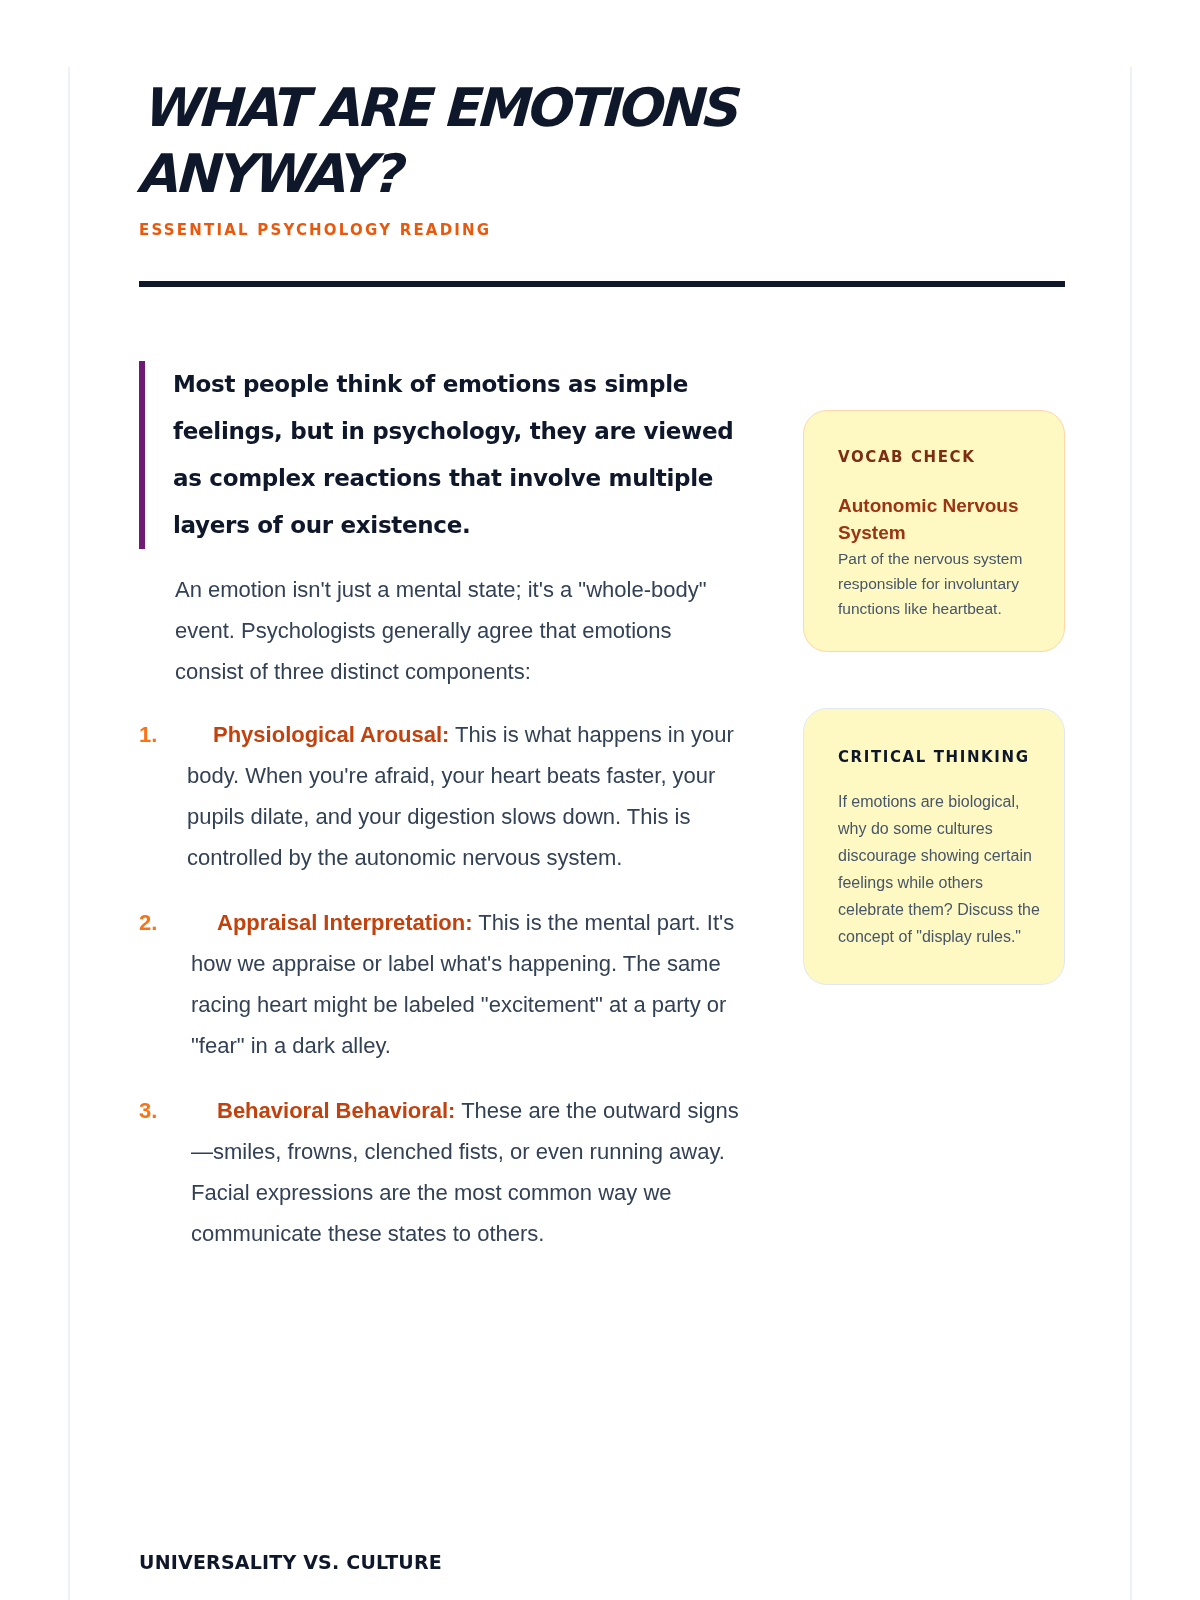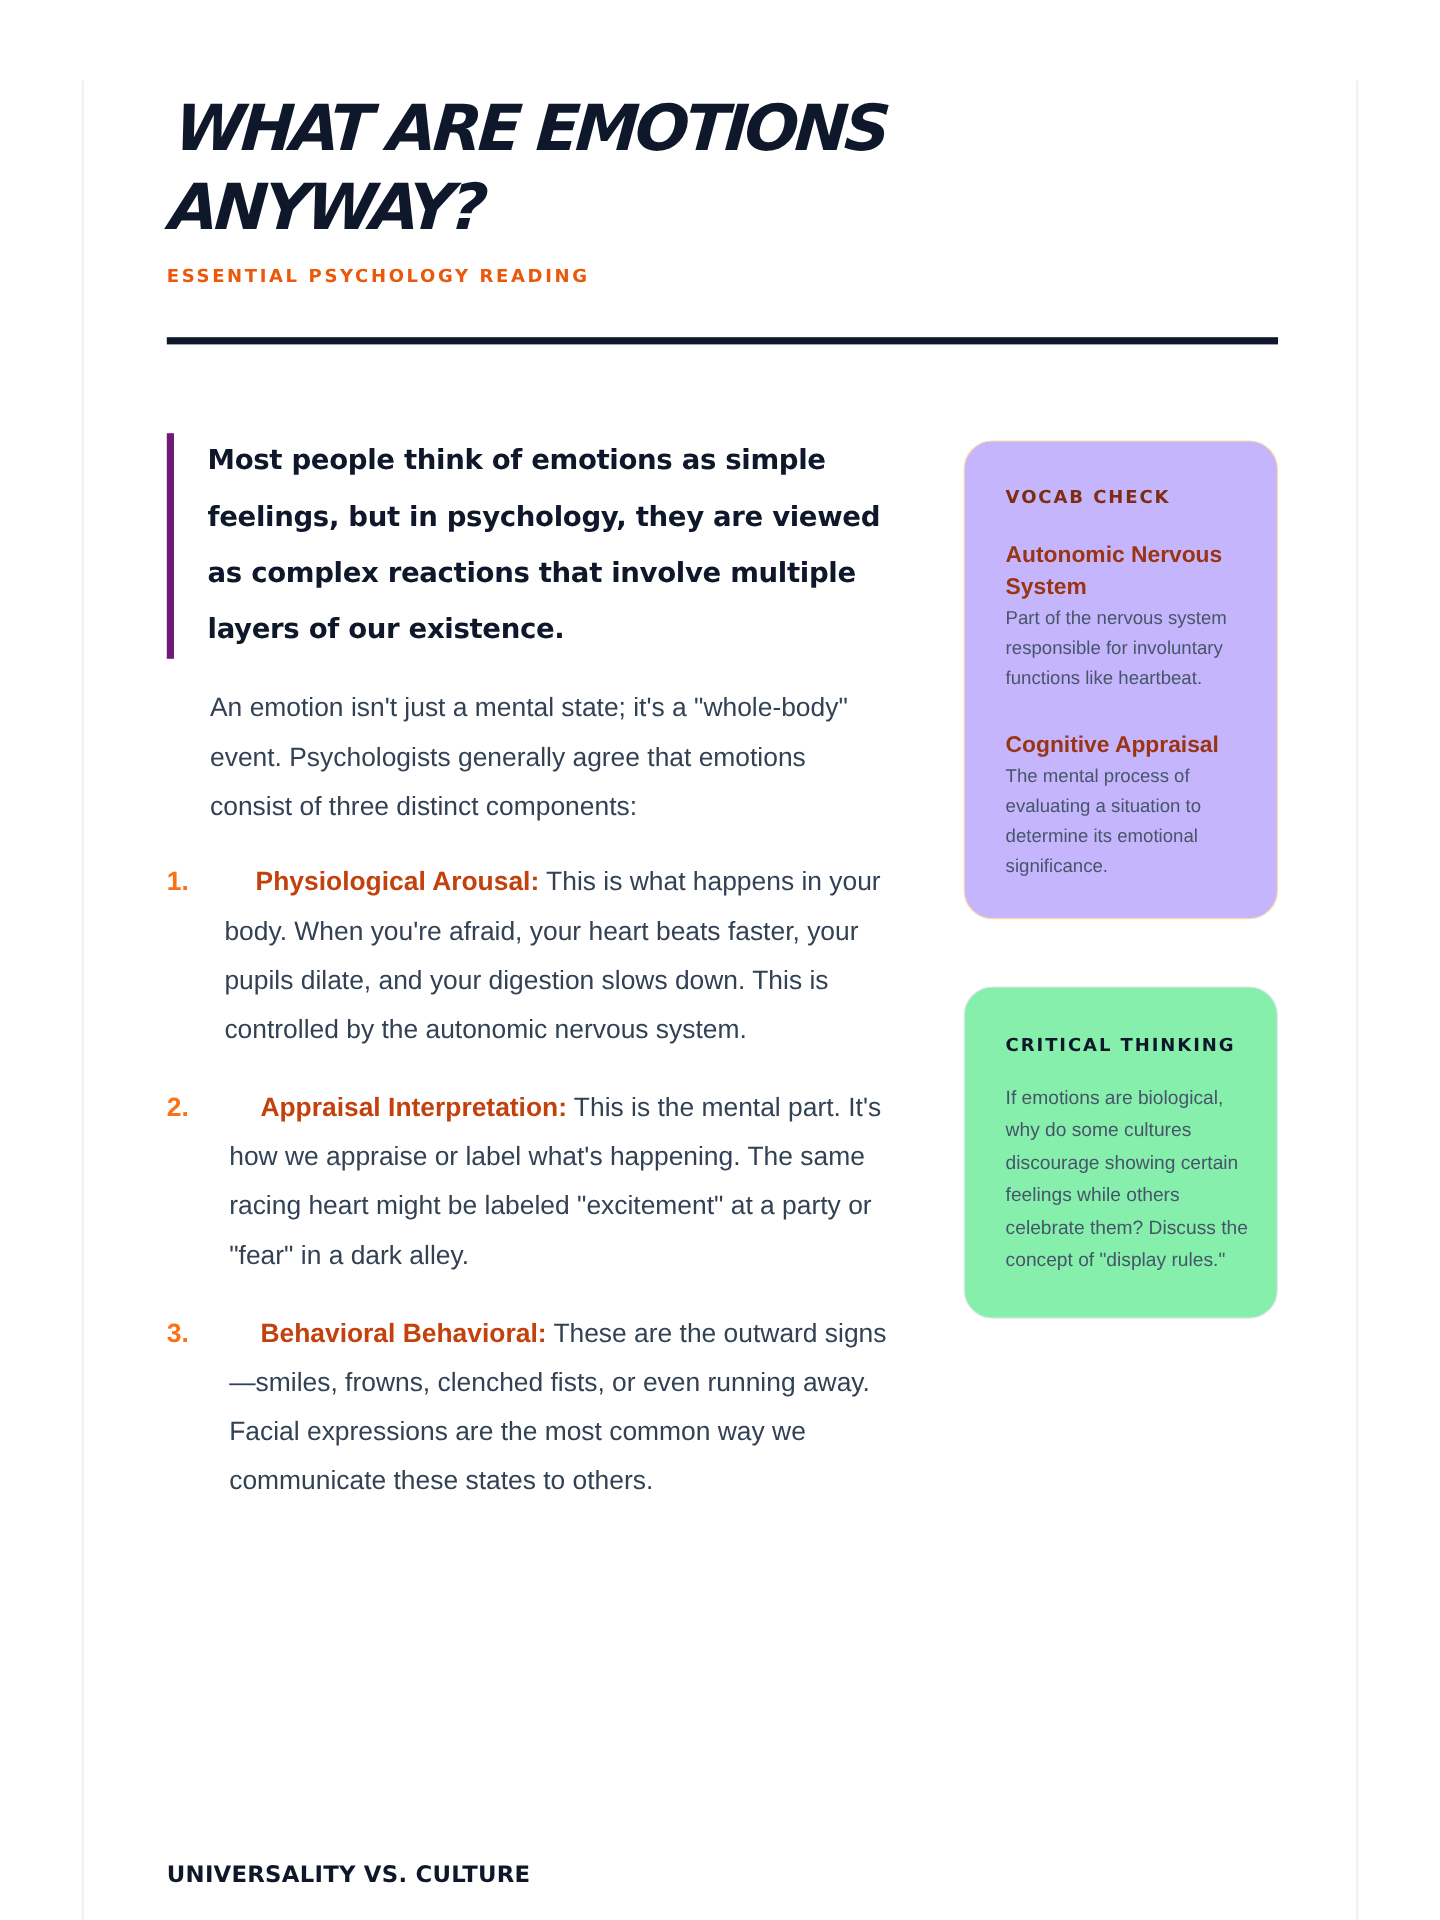--- a/index.html
+++ b/index.html
@@ -91,24 +91,25 @@
   .list li .num {
     position: absolute; left: 0; top: 0;
     font-weight: 700;
     color: #f97316;
   }
   .list li .term { font-weight: 700; color: #c2410c; margin-left: 26px; }
 
   .sidebar { position: absolute; left: 733px; top: 300px; width: 262px; }
 
   .vocab {
-    background: #c4b5fd;
+    background: #fef9c3;
     border: 1.5px solid #fed7aa;
     border-radius: 24px;
     padding: 34px 32px 30px 34px;
+    margin-top: 43px;
   }
   .box-title {
     font-family: "DejaVu Sans", sans-serif;
     font-weight: 900;
     font-size: 15px;
     letter-spacing: 1.6px;
     line-height: 25px;
     text-transform: uppercase;
   }
   .vocab .box-title { color: #7c2d12; }
@@ -123,21 +124,21 @@
   }
   .vocab-def {
     font-family: "Liberation Sans", sans-serif;
     font-size: 15.5px;
     line-height: 25px;
     color: #475569;
   }
 
   .critical {
     margin-top: 56px;
-    background: #86efac;
+    background: #fef9c3;
     border: 1.5px solid #e2e8f0;
     border-radius: 24px;
     padding: 36px 22px 34px 34px;
   }
   .critical .box-title { color: #0f172a; }
   .critical-text {
     margin-top: 18px;
     font-family: "Liberation Sans", sans-serif;
     font-size: 16px;
     line-height: 27px;
@@ -184,24 +185,20 @@
   <h2 class="h2 universality">Universality vs. Culture</h2>
 
   <aside class="sidebar">
     <section class="vocab">
       <div class="box-title">Vocab Check</div>
 
       <div class="vocab-item">
         <div class="vocab-term">Autonomic Nervous System</div>
         <div class="vocab-def">Part of the nervous system responsible for involuntary functions like heartbeat.</div>
       </div>
-      <div class="vocab-item">
-        <div class="vocab-term">Cognitive Appraisal</div>
-        <div class="vocab-def">The mental process of evaluating a situation to determine its emotional significance.</div>
-      </div>
     </section>
 
     <section class="critical">
       <div class="box-title">Critical Thinking</div>
       <p class="critical-text">If emotions are biological, why do some cultures discourage showing certain feelings while others celebrate them? Discuss the concept of "display rules."</p>
     </section>
   </aside>
 
 </div>
 

